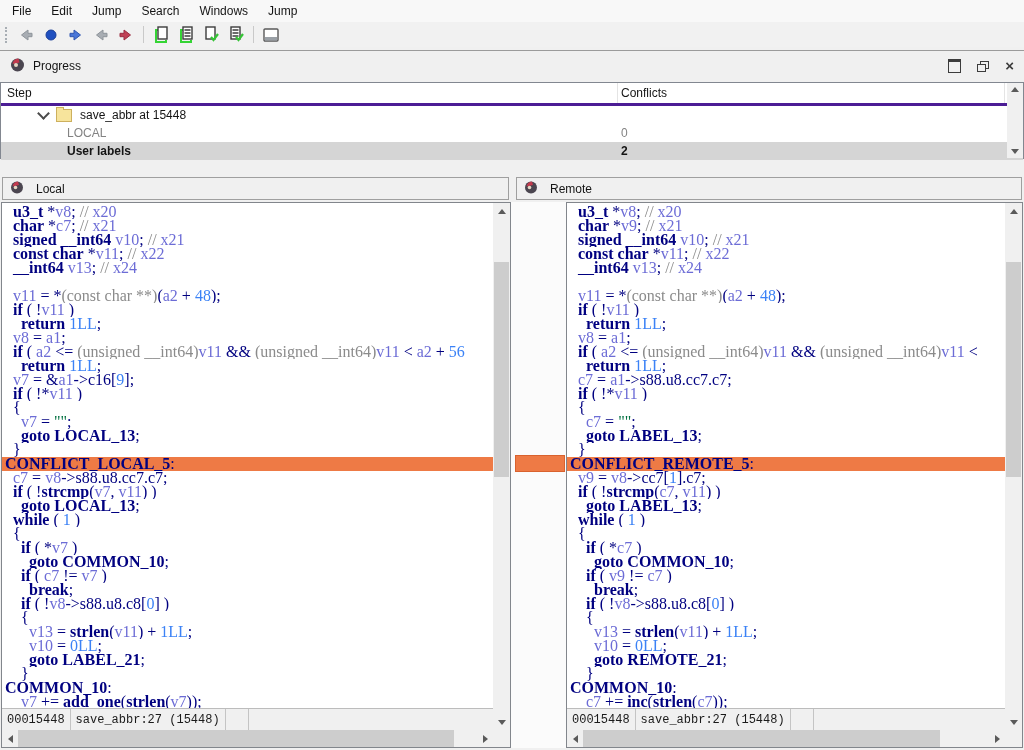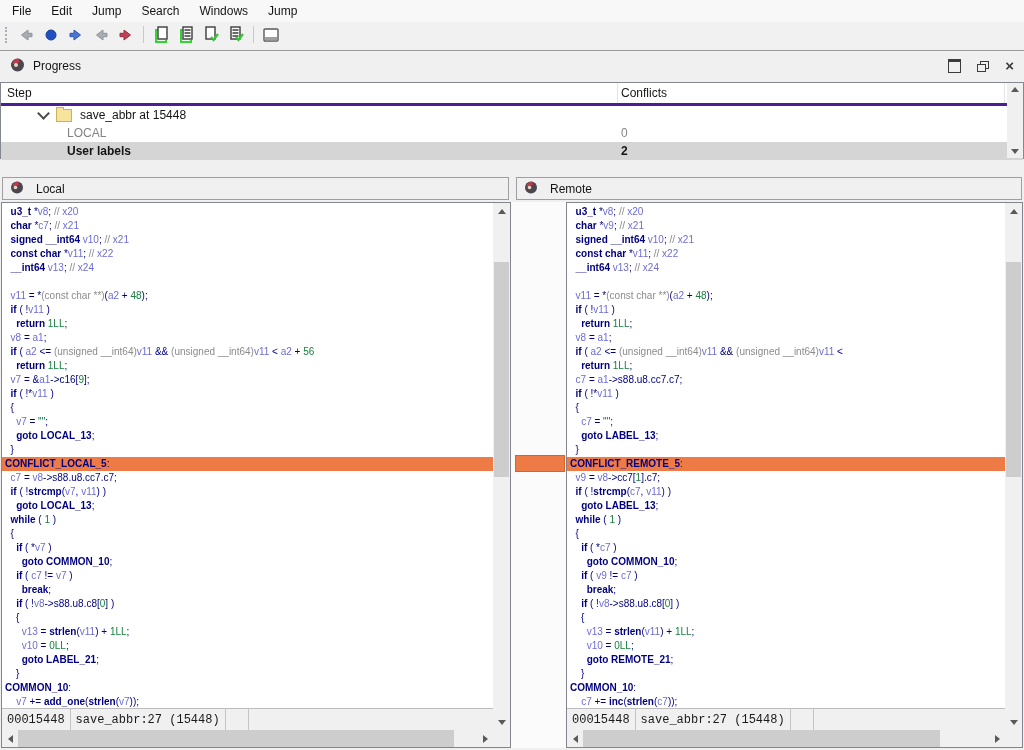--- a/index.html
+++ b/index.html
@@ -56,28 +56,28 @@
                box-sizing:border-box;display:flex;align-items:center;gap:12px;padding:0 7px;}
   #local-header{left:2px;width:507px;}
   #remote-header{left:516px;width:506px;}
 
   
   .pane{position:absolute;top:202px;height:546px;background:#fff;border:1px solid #82868c;
         box-sizing:border-box;display:flex;}
   #local-pane{left:1px;width:510px;}
   #remote-pane{left:566px;width:457px;}
   .pane-left{flex:1;display:flex;flex-direction:column;min-width:0;}
-  .code-viewport{flex:1;overflow:hidden;padding:2px 0 0 3px;font-family:Liberation Sans, sans-serif;
-                 font-size:10px;line-height:14px;white-space:pre;color:#000080;}
+  .code-viewport{flex:1;overflow:hidden;padding:2px 0 0 3px;font-family:Liberation Serif, serif;
+                 font-size:16px;line-height:14px;white-space:pre;color:#000080;}
   .cl{height:14px;overflow:hidden;}
   .cl.conflict{background:#ee7a45;margin-left:-3px;padding-left:3px;}
   .code-viewport .k{font-weight:bold;color:#000080;}
   .code-viewport .p{color:#000080;}
   .code-viewport .v{color:#6c6cd6;}
-  .code-viewport .n{color:#15803d;}
+  .code-viewport .n{color:#3b82f6;}
   .code-viewport .g{color:#8b8b8b;}
   .code-viewport .s{color:#007040;}
 
   .status{height:21px;border-top:1px solid #bcbcbc;background:#f0f0f0;display:flex;align-items:stretch;
           font-family:"Liberation Mono","DejaVu Sans Mono",monospace;font-size:12px;color:#1a1a1a;}
   .status .cell{padding:0 5px;border-right:1px solid #c4c4c4;display:flex;align-items:center;}
   .status .cell.small{width:12px;}
 
   
   .hscroll{height:17px;background:#f0f0f0;display:flex;align-items:center;}

